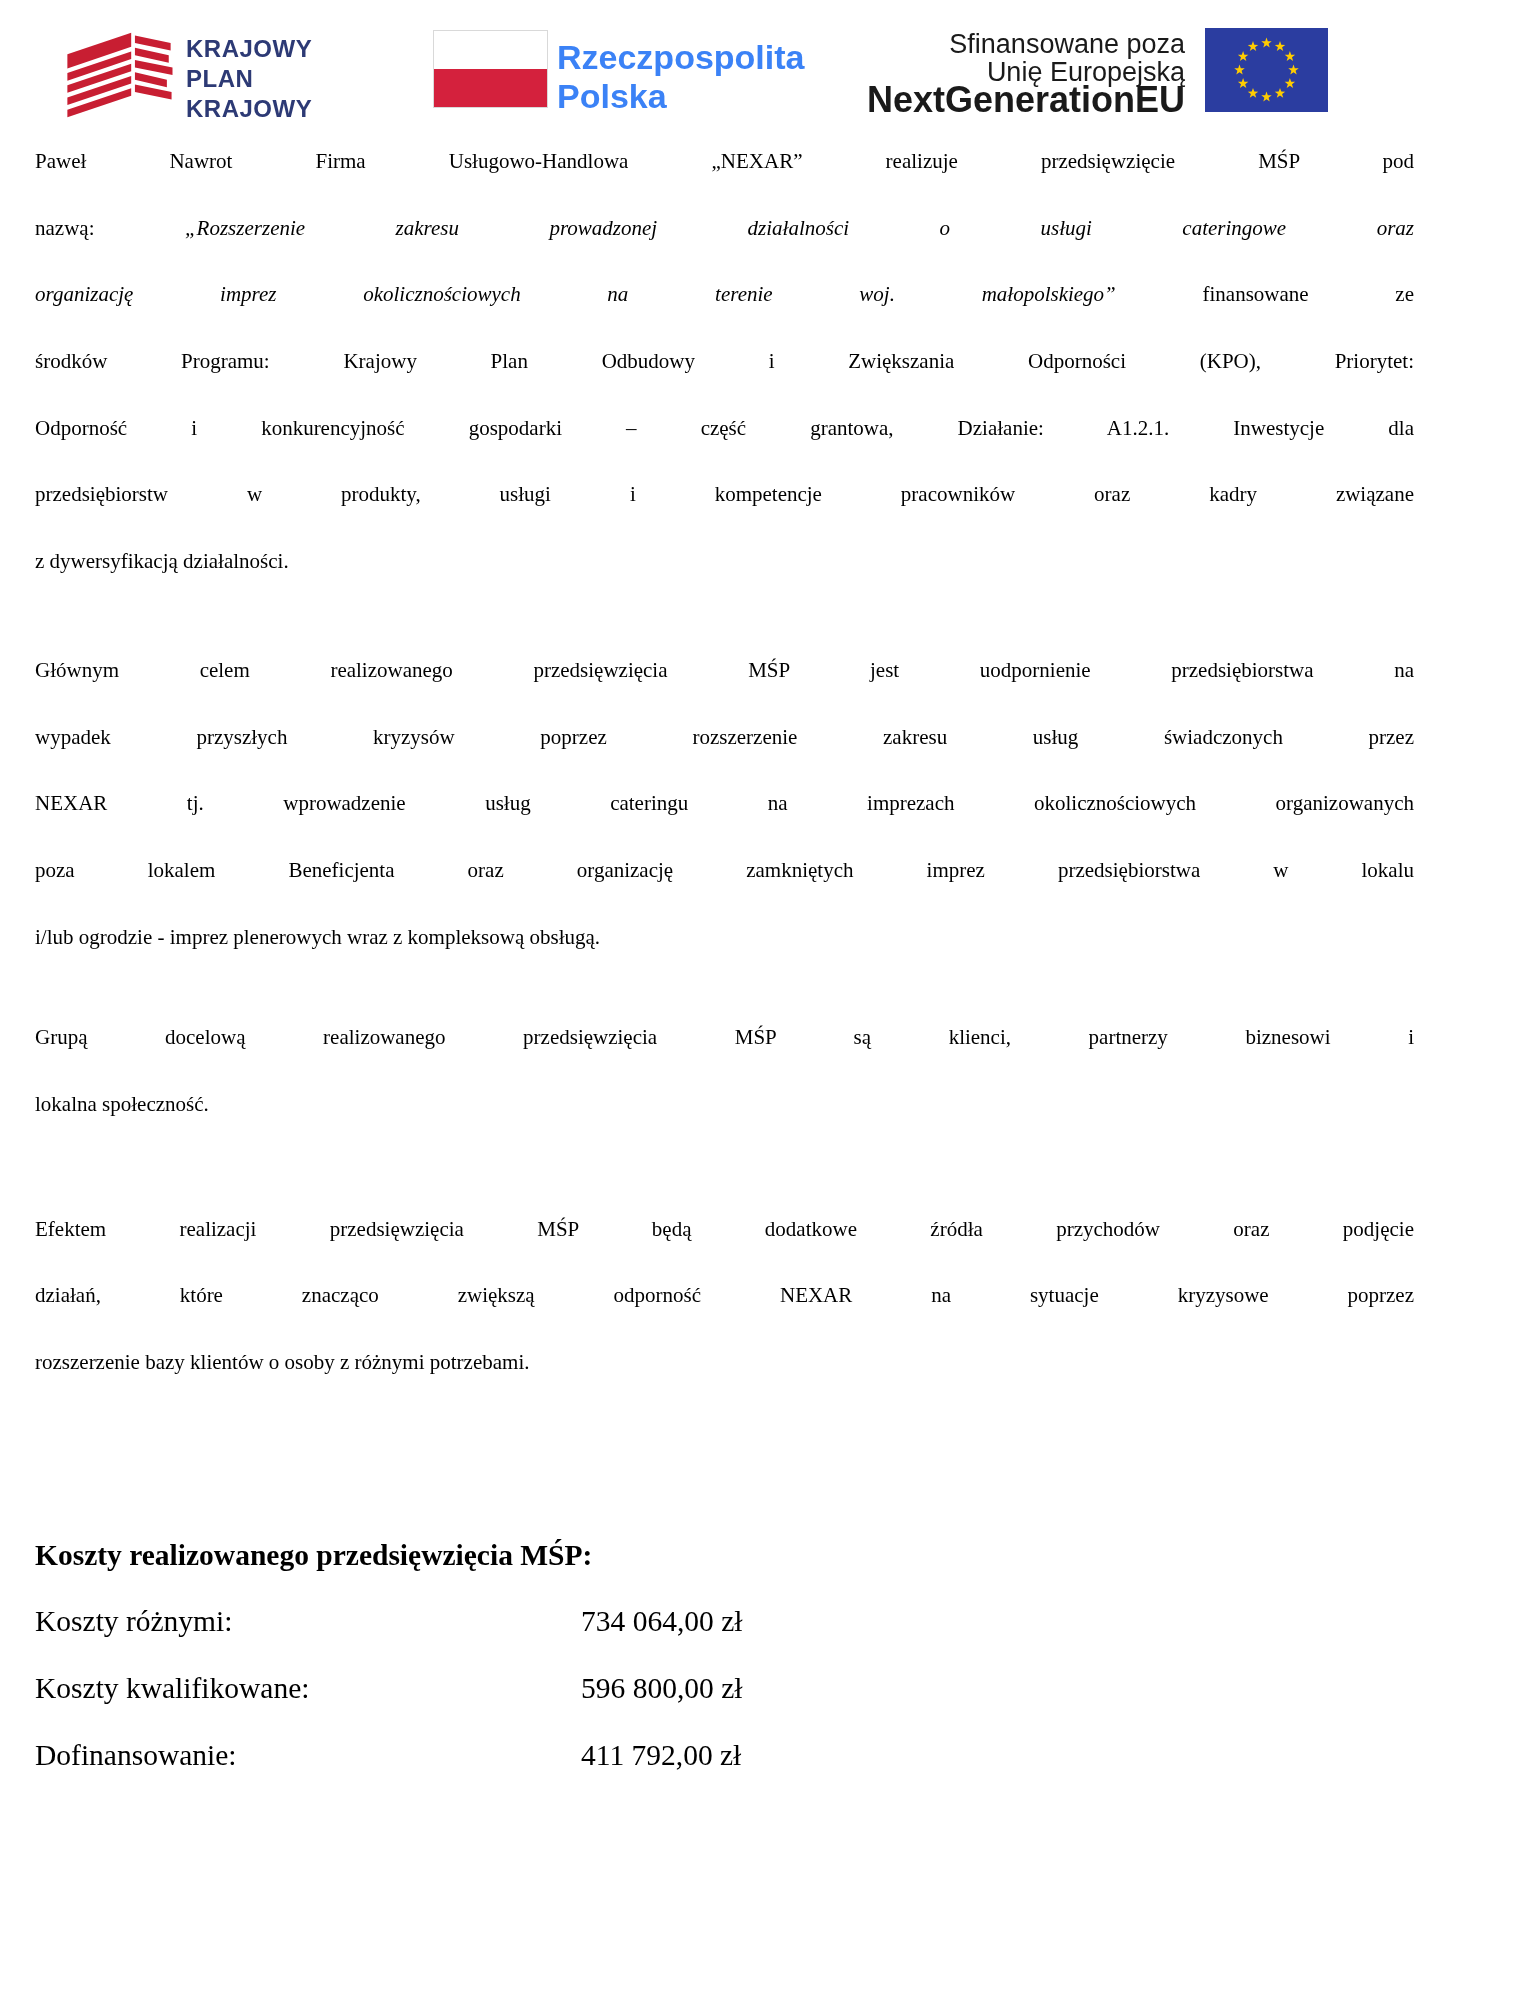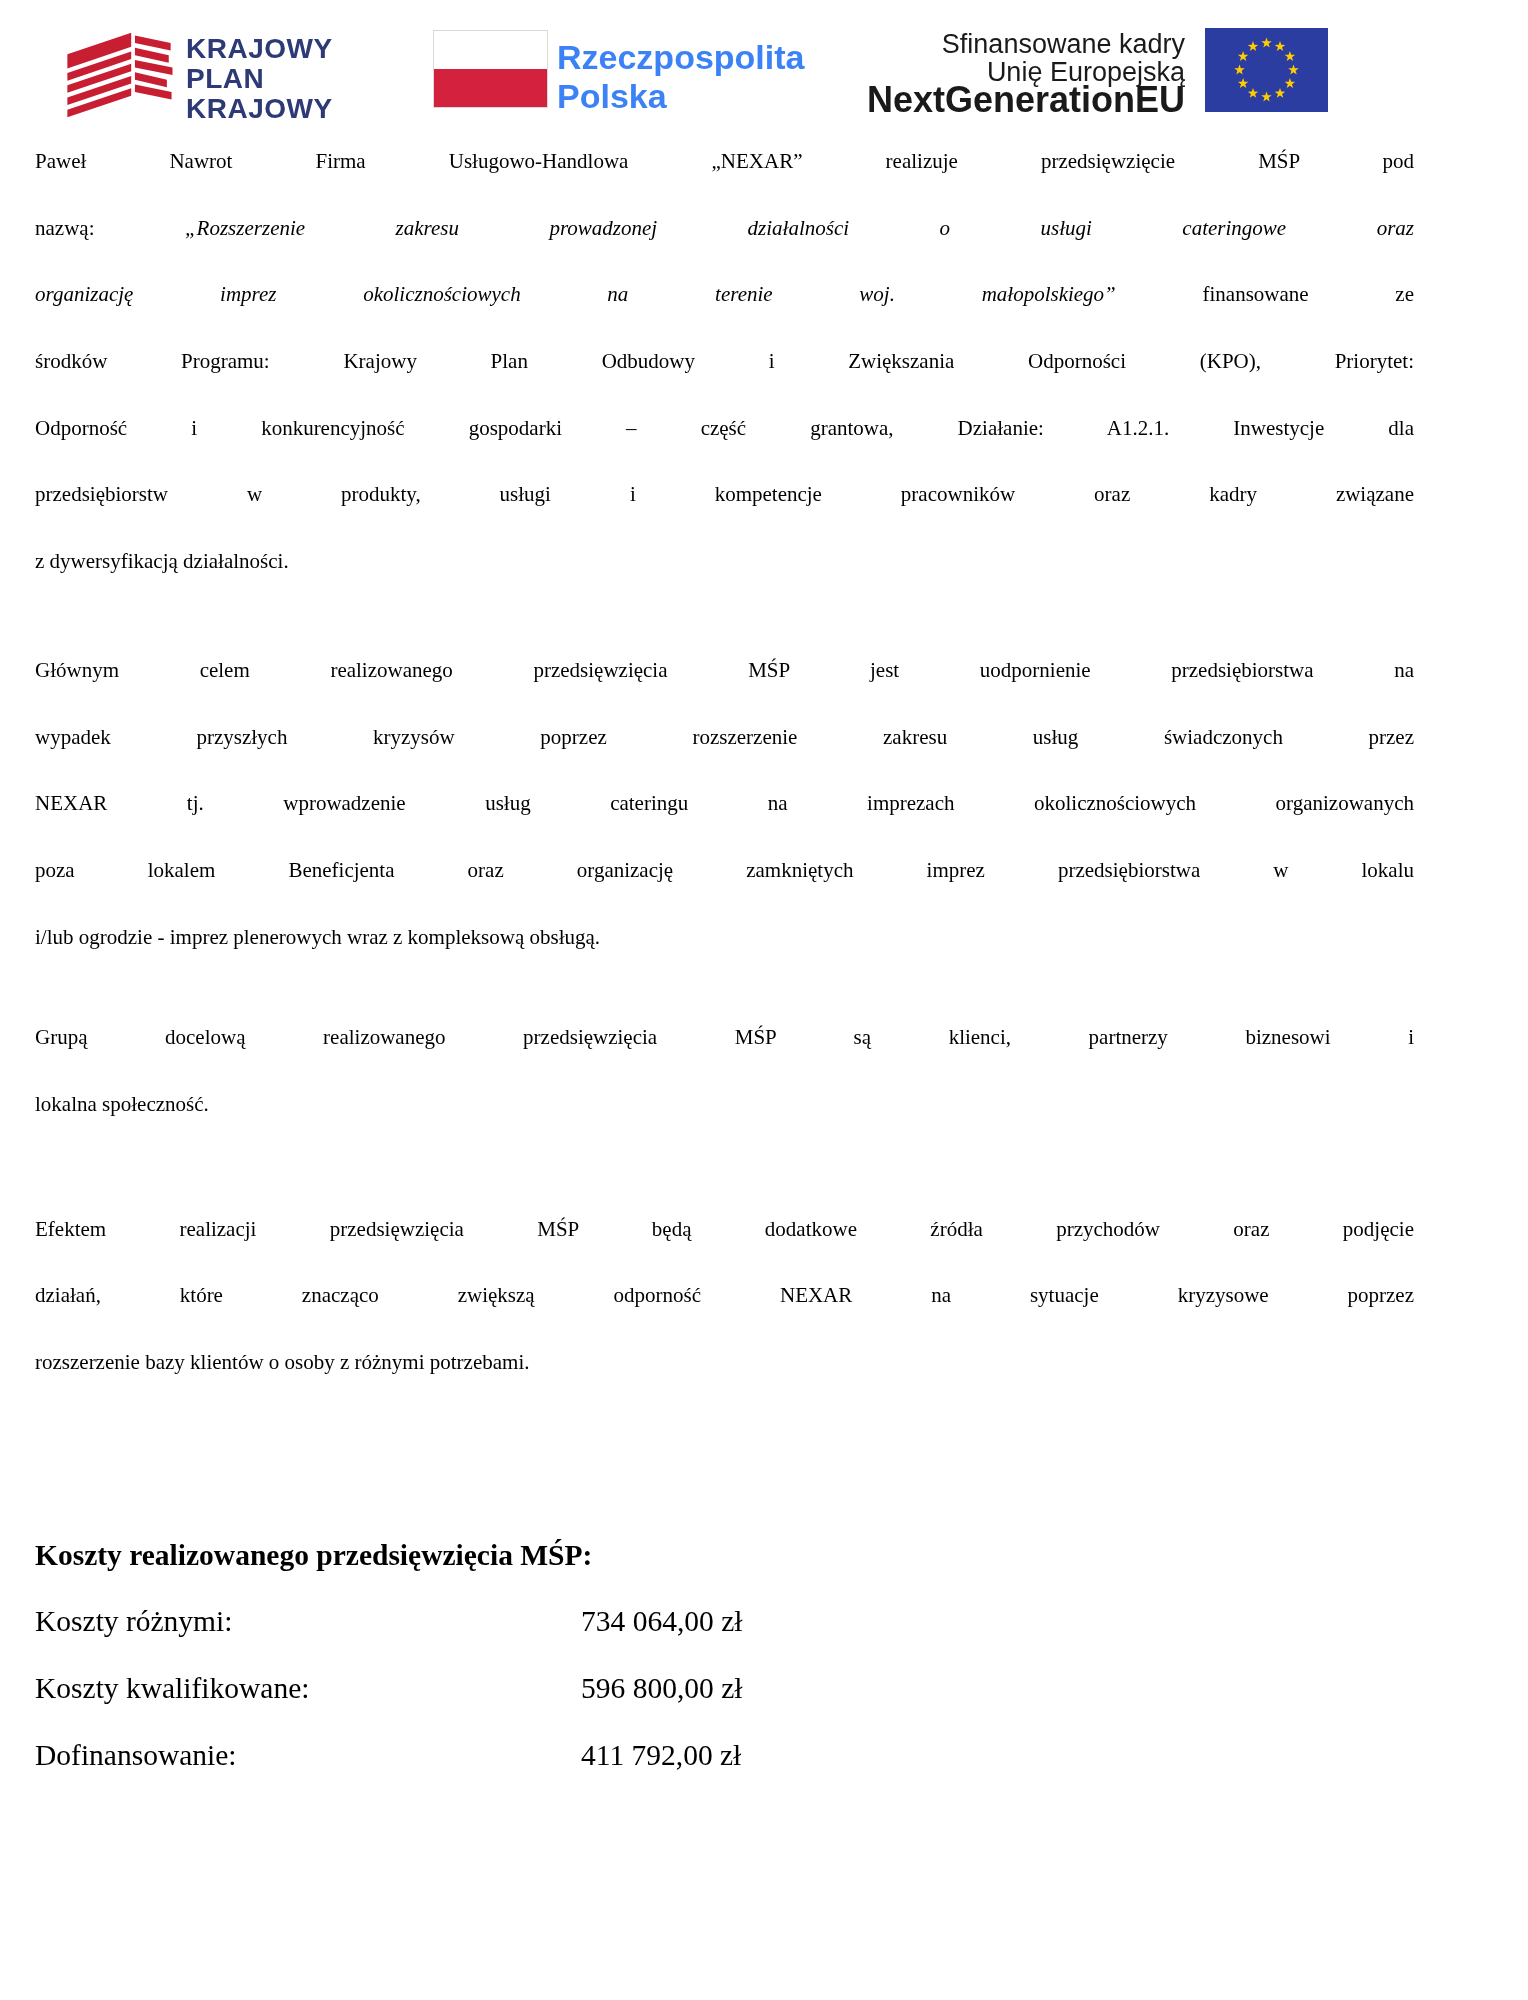--- a/index.html
+++ b/index.html
@@ -12,21 +12,21 @@
   html,body{margin:0;padding:0;}
   body{
     width:1528px;height:2000px;position:relative;background:#ffffff;
     font-family:"Liberation Serif", serif;color:#000;overflow:hidden;
   }
   
   .hdr-item{position:absolute;}
   .kpo-icon{left:58px;top:26px;width:122px;height:98px;}
   .kpo-text{
     left:186px;top:34px;font-family:"Liberation Sans",sans-serif;
-    font-weight:bold;font-size:28px;line-height:30px;color:var(--kpo-navy);
+    font-weight:bold;font-size:24px;line-height:30px;color:var(--kpo-navy);
     letter-spacing:.5px;
   }
   .pl-flag{left:433px;top:30px;width:115px;height:78px;border:1px solid #d9d9d9;box-sizing:border-box;}
   .pl-flag .white{height:50%;background:#fff;}
   .pl-flag .red{height:50%;background:var(--flag-red);}
   .rp-text{
     left:557px;top:38px;font-family:"Liberation Sans",sans-serif;
     font-weight:bold;font-size:34px;line-height:39px;color:#3b82f6;
   }
   .eu-text{
@@ -89,21 +89,21 @@
   <div class="white"></div>
   <div class="red"></div>
 </div>
 
 <div class="hdr-item rp-text">
   <div>Rzeczpospolita</div>
   <div>Polska</div>
 </div>
 
 <div class="hdr-item eu-text">
-  <div>Sfinansowane kadry</div>
+  <div>Sfinansowane poza</div>
   <div>Unię Europejską</div>
   <div class="bold">NextGenerationEU</div>
 </div>
 
 <div class="hdr-item eu-flag">
   <svg width="123" height="84" viewBox="0 0 123 84" xmlns="http://www.w3.org/2000/svg">
     <rect x="0" y="0" width="123" height="84" fill="var(--eu-blue)"></rect>
     <defs>
       <polygon id="st" fill="var(--star-yellow)" points="0,-5.5 1.29,-1.78 5.23,-1.7 2.09,0.68 3.23,4.45 0,2.2 -3.23,4.45 -2.09,0.68 -5.23,-1.7 -1.29,-1.78"></polygon>
     </defs>

